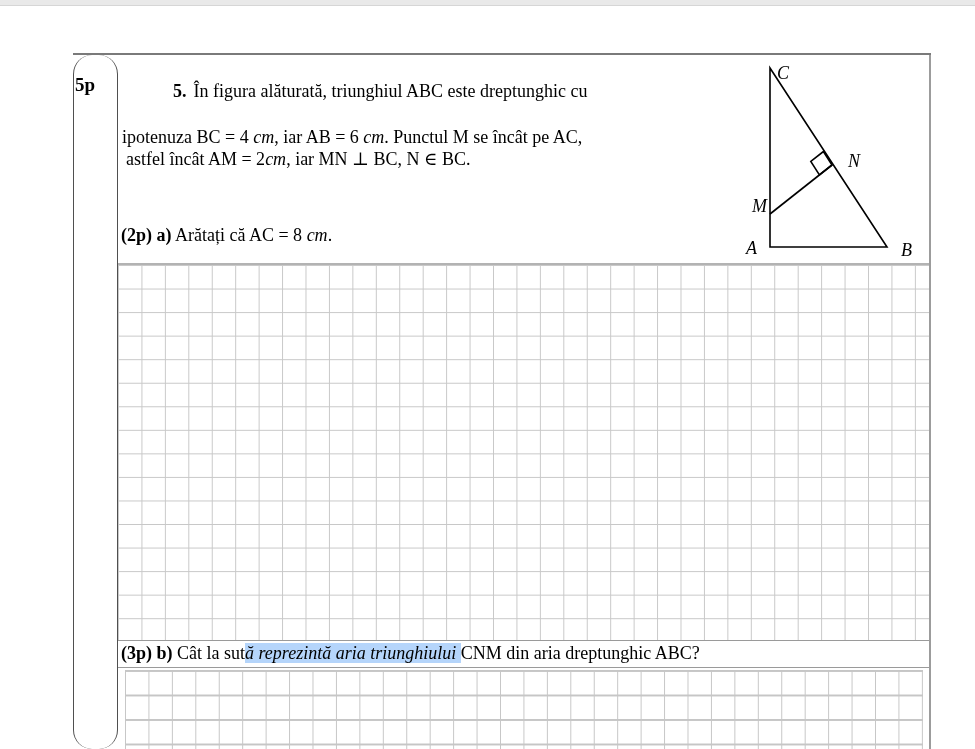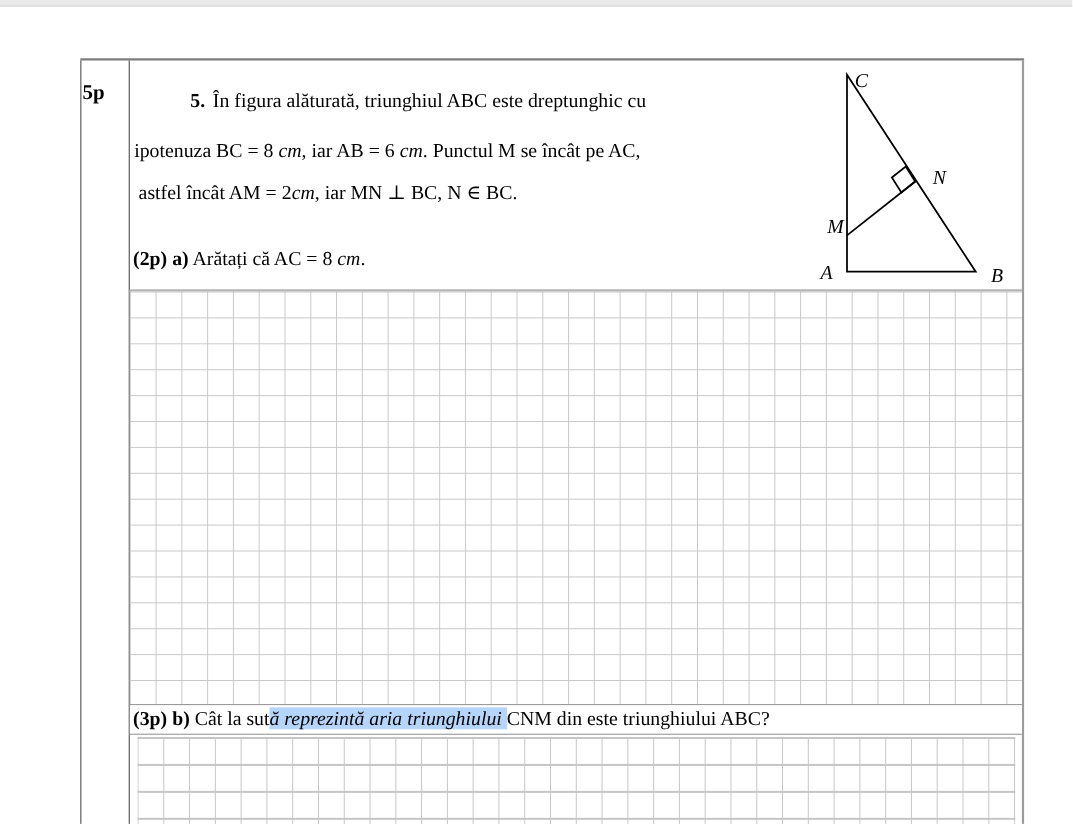--- a/index.html
+++ b/index.html
@@ -12,31 +12,31 @@
     position:absolute;left:0;top:0;width:975px;height:5px;
     background:#e9e9e9;border-bottom:1px solid #d6d6d6;
   }
   .sheet{
     position:absolute;left:73px;top:53px;width:858px;height:696px;
     border-top:2px solid #7a7a7a;display:flex;box-sizing:border-box;
   }
   .score-col{
     width:45px;flex:0 0 45px;box-sizing:border-box;
     border-left:1px solid #4f4f4f;border-right:1px solid #4f4f4f;
-    font-weight:bold;font-size:19px;padding:19px 0 0 1px;
+    font-weight:bold;font-size:19px;padding:19px 0 0 1px;border-radius:19px;
   }
   .main{
     position:relative;flex:1 1 auto;box-sizing:border-box;
     border-right:2px solid #9c9c9c;
   }
   .t{position:absolute;font-size:18px;line-height:24px;white-space:nowrap;}
   .l1{left:33px;top:24px;margin-left:22px;}
   .l1 b{margin-right:7px;}
   .l2{left:4px;top:70px;}
-  .l3{left:8px;top:108px;}
+  .l3{left:8px;top:92px;}
   .l4{left:3px;top:168px;text-align:right;}
   .figure{position:absolute;left:622px;top:0;}
   .figure .stroke{fill:none;stroke:#000;stroke-width:1.6;}
   .figure text{font-family:"Liberation Serif","DejaVu Serif",serif;font-style:italic;font-size:18px;fill:#000;}
   .grid{position:absolute;background-color:#ffffff;}
   .grid-top{
     left:0;top:208px;width:100%;height:377px;box-sizing:border-box;
     border-top:2px solid #b3b3b3;
     background-image:
       linear-gradient(to right,#c8c8c8 1px,transparent 1px),
@@ -69,21 +69,21 @@
     <span>5p</span>
   </div>
 
   <div class="main">
 
     <div class="t l1">
       <b>5.</b><span>În figura alăturată, triunghiul ABC este dreptunghic cu</span>
     </div>
 
     <div class="t l2">
-      <span>ipotenuza BC = 8 </span><i>cm</i><span>, iar AB = 6 </span><i>cm</i><span>. Punctul M se încât pe AC,</span>
+      <span>ipotenuza BC = 4 </span><i>cm</i><span>, iar AB = 6 </span><i>cm</i><span>. Punctul M se încât pe AC,</span>
     </div>
 
     <div class="t l3">
       <span>astfel încât AM = 2</span><i>cm</i><span>, iar MN ⊥ BC, N ∈ BC.</span>
     </div>
 
     <div class="t l4">
       <b>(2p) a)</b><span> Arătați că AC = 8 </span><i>cm</i><span>.</span>
     </div>
 
@@ -94,19 +94,19 @@
       <text x="37" y="24">C</text>
       <text x="108" y="112">N</text>
       <text x="12" y="157">M</text>
       <text x="6" y="199">A</text>
       <text x="161" y="201">B</text>
     </svg>
 
     <div class="grid grid-top"></div>
 
     <div class="row-b">
-      <b>(3p) b)</b><span> Cât la sut</span><span class="hl">ă reprezintă aria triunghiului </span><span>CNM din este triunghiului ABC?</span>
+      <b>(3p) b)</b><span> Cât la sut</span><span class="hl">ă reprezintă aria triunghiului </span><span>CNM din aria dreptunghic ABC?</span>
     </div>
 
     <div class="grid grid-bottom"></div>
 
   </div>
 </div>
 
 </body></html>

